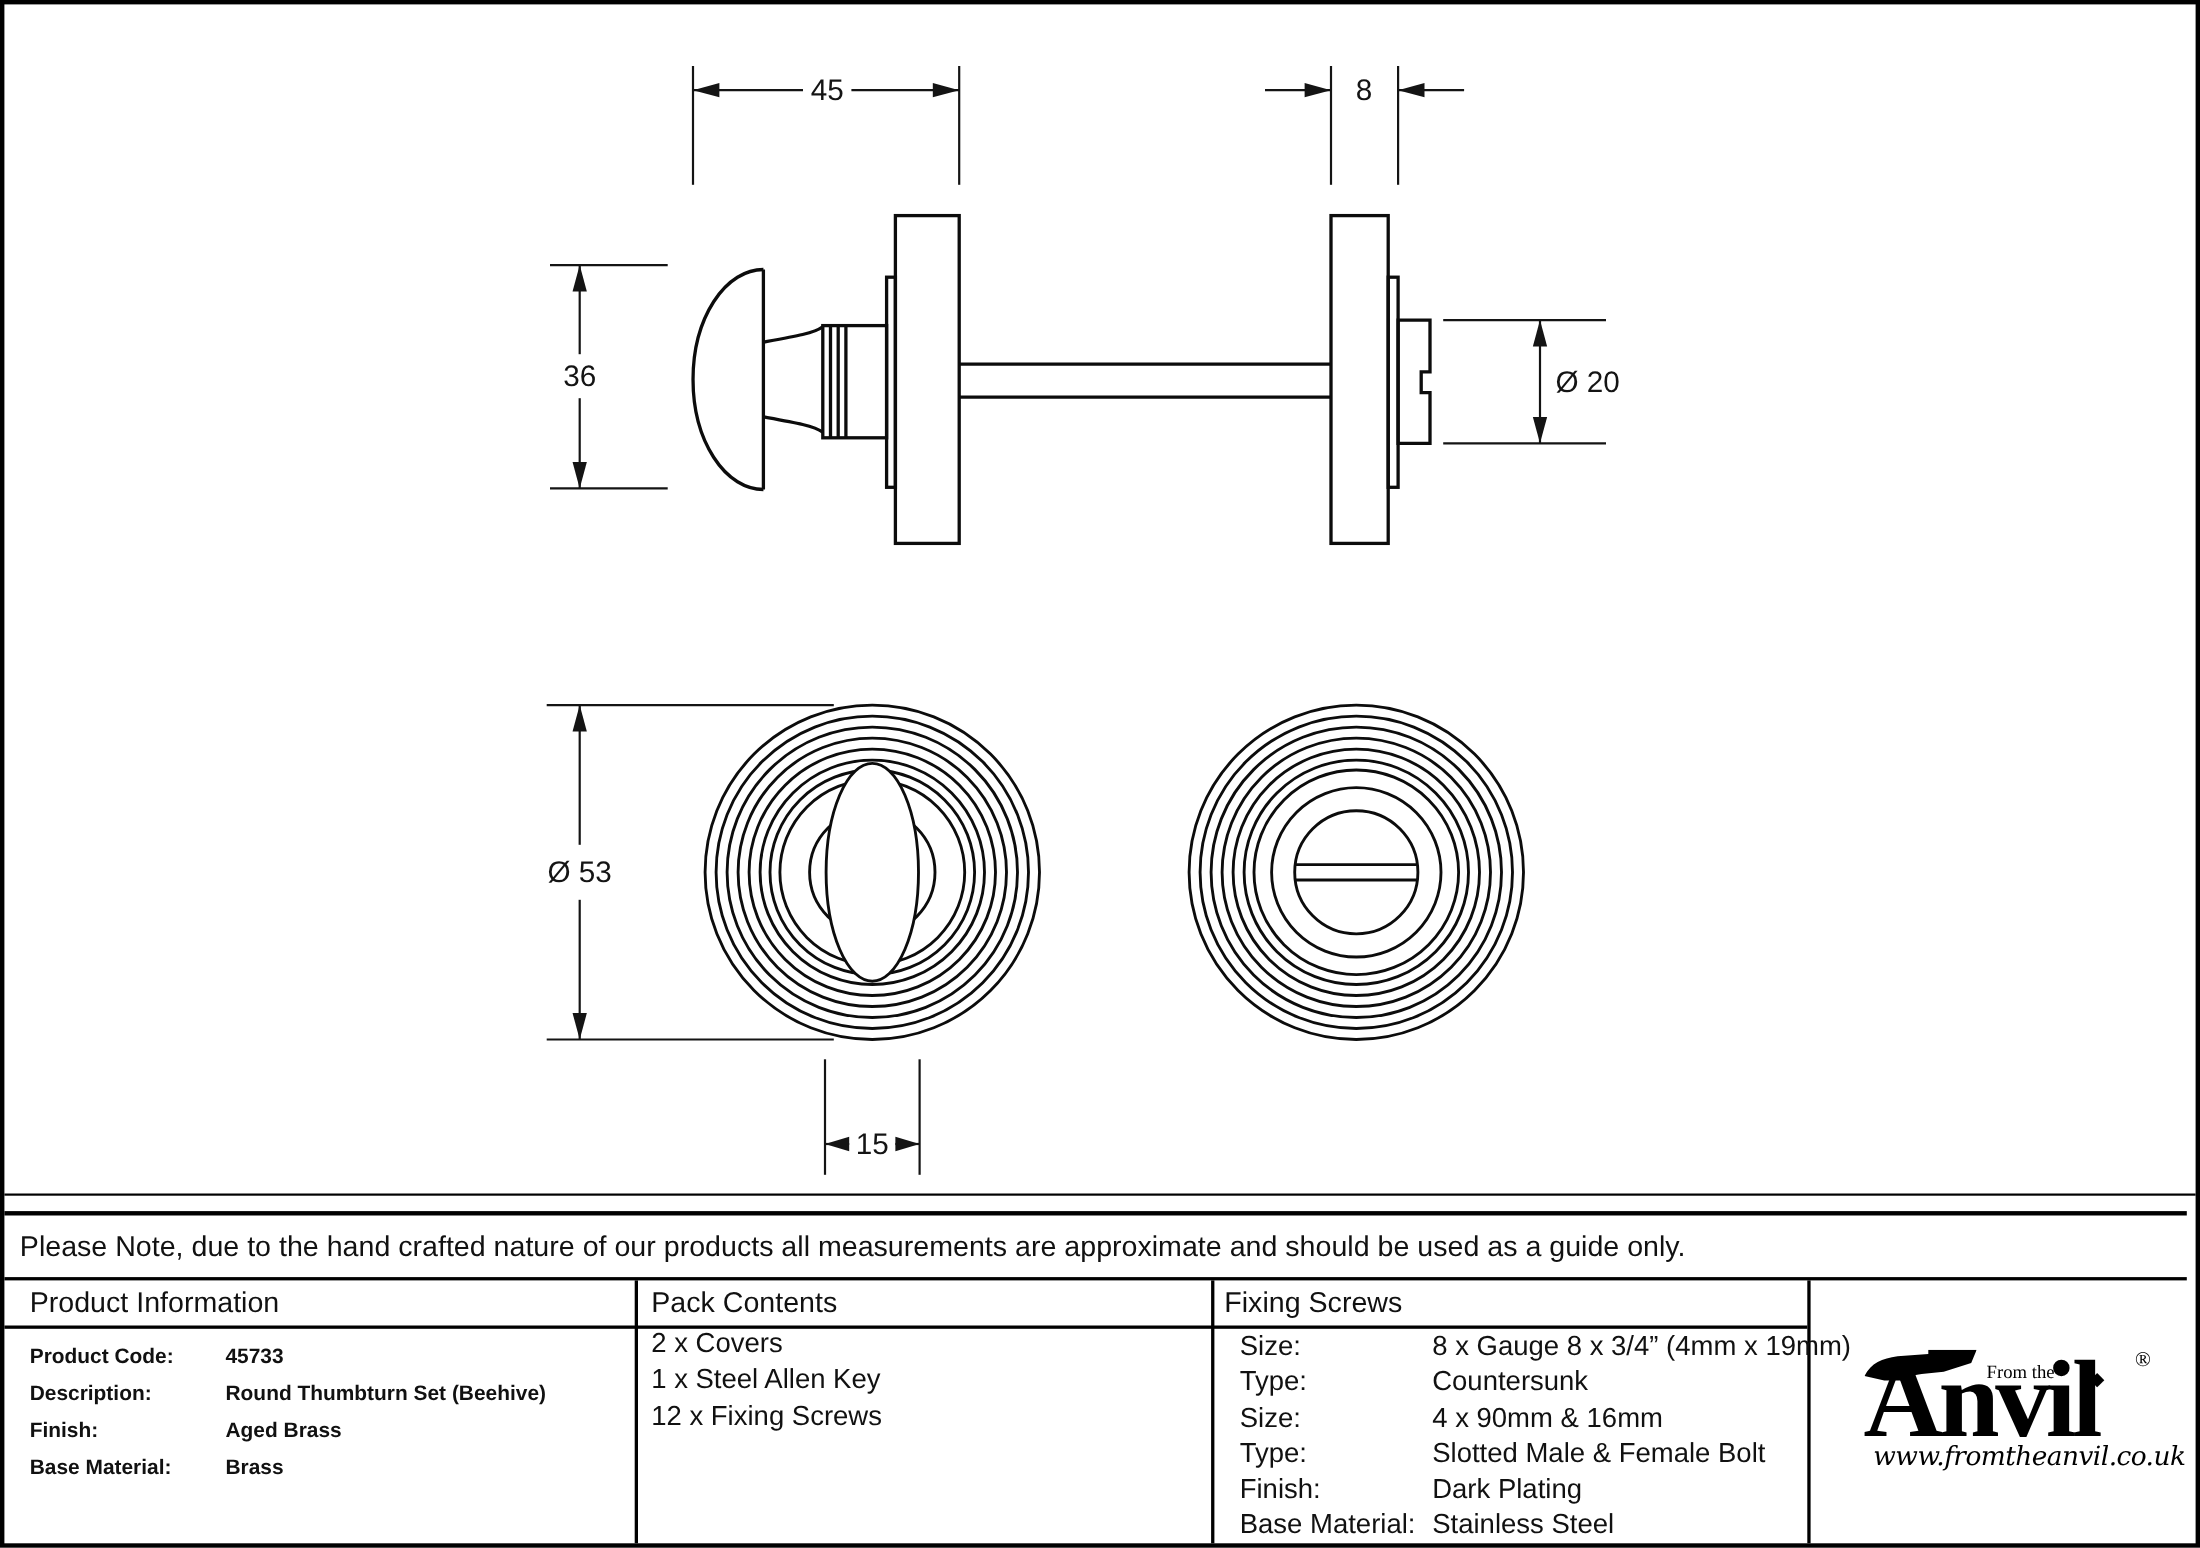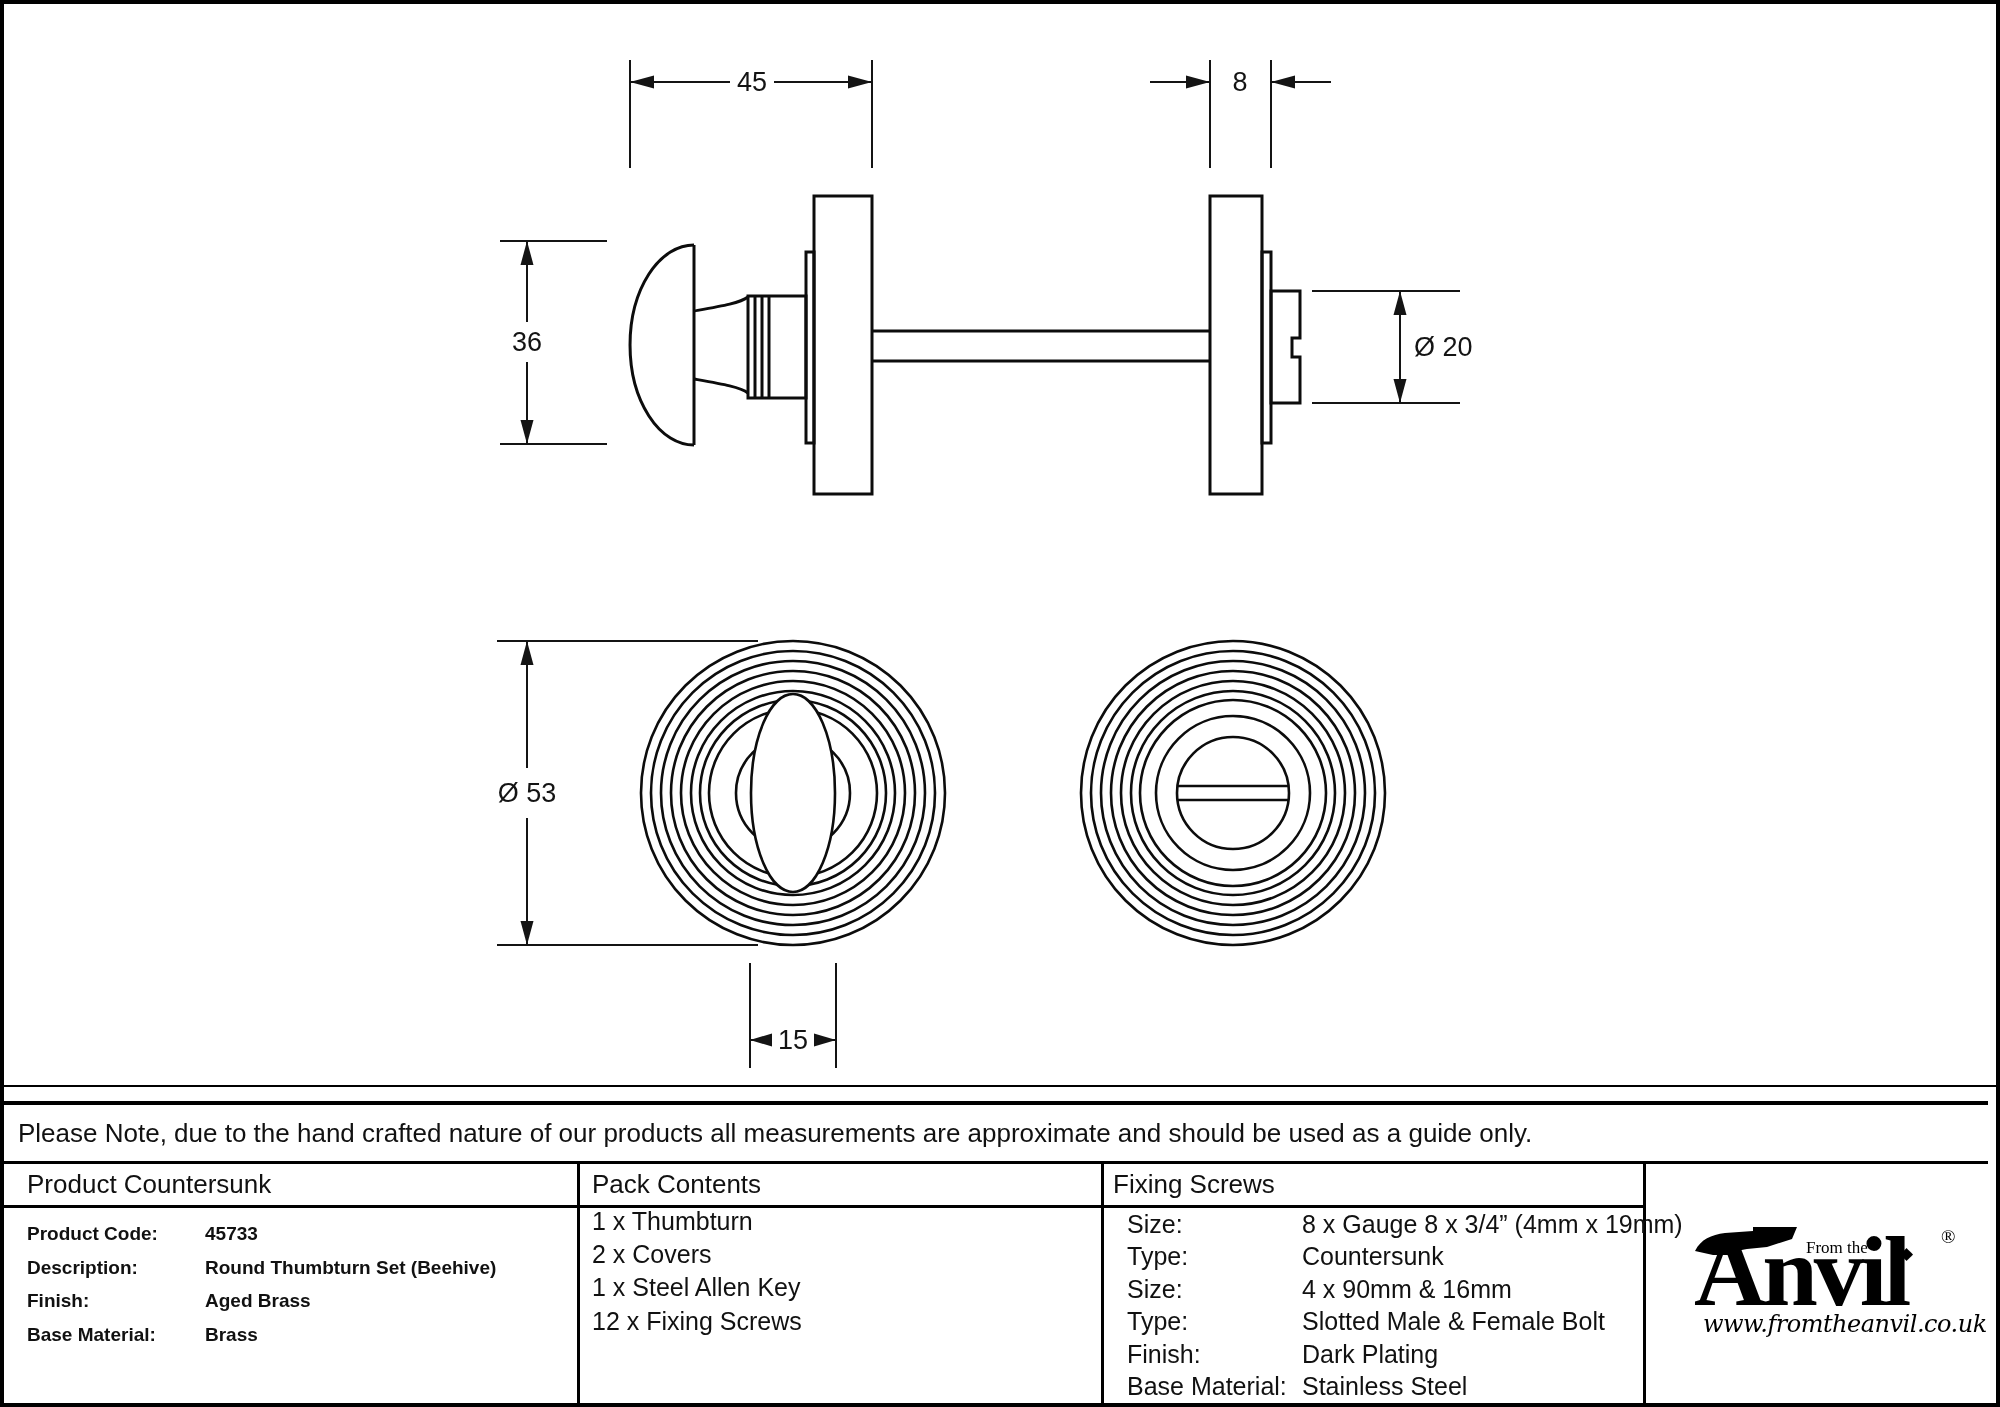--- a/index.html
+++ b/index.html
@@ -171,21 +171,21 @@
 
 <div class="note-bar">
   <div class="note-text">Please Note, due to the hand crafted nature of our products all measurements are approximate and should be used as a guide only.</div>
 </div>
 
 <div class="vline" style="left:577px;top:1164px;width:3px;height:239px;"></div>
 <div class="vline" style="left:1101px;top:1164px;width:3px;height:239px;"></div>
 <div class="vline" style="left:1643px;top:1164px;width:3px;height:239px;"></div>
 <div class="hline" style="left:4px;top:1205px;width:1639px;height:3px;"></div>
 
-<div class="panel-title" style="left:27px;top:1164px;">Product Countersunk</div>
+<div class="panel-title" style="left:27px;top:1164px;">Product Information</div>
 <div class="kv-rows p1" style="left:27px;top:1217px;">
   <div class="kv-row">
     <span class="kv-label">Product Code:</span>
     <span class="kv-value">45733</span>
   </div>
   <div class="kv-row">
     <span class="kv-label">Description:</span>
     <span class="kv-value">Round Thumbturn Set (Beehive)</span>
   </div>
   <div class="kv-row">
@@ -193,21 +193,20 @@
     <span class="kv-value">Aged Brass</span>
   </div>
   <div class="kv-row">
     <span class="kv-label">Base Material:</span>
     <span class="kv-value">Brass</span>
   </div>
 </div>
 
 <div class="panel-title" style="left:592px;top:1164px;">Pack Contents</div>
 <div class="list-rows" style="left:592px;top:1205px;">
-  <div class="list-row">1 x Thumbturn</div>
   <div class="list-row">2 x Covers</div>
   <div class="list-row">1 x Steel Allen Key</div>
   <div class="list-row">12 x Fixing Screws</div>
 </div>
 
 <div class="panel-title" style="left:1113px;top:1164px;">Fixing Screws</div>
 <div class="kv-rows p3" style="left:1113px;top:1208px;">
   <div class="kv-row">
     <span class="kv-label">Size:</span>
     <span class="kv-value">8 x Gauge 8 x 3/4” (4mm x 19mm)</span>

